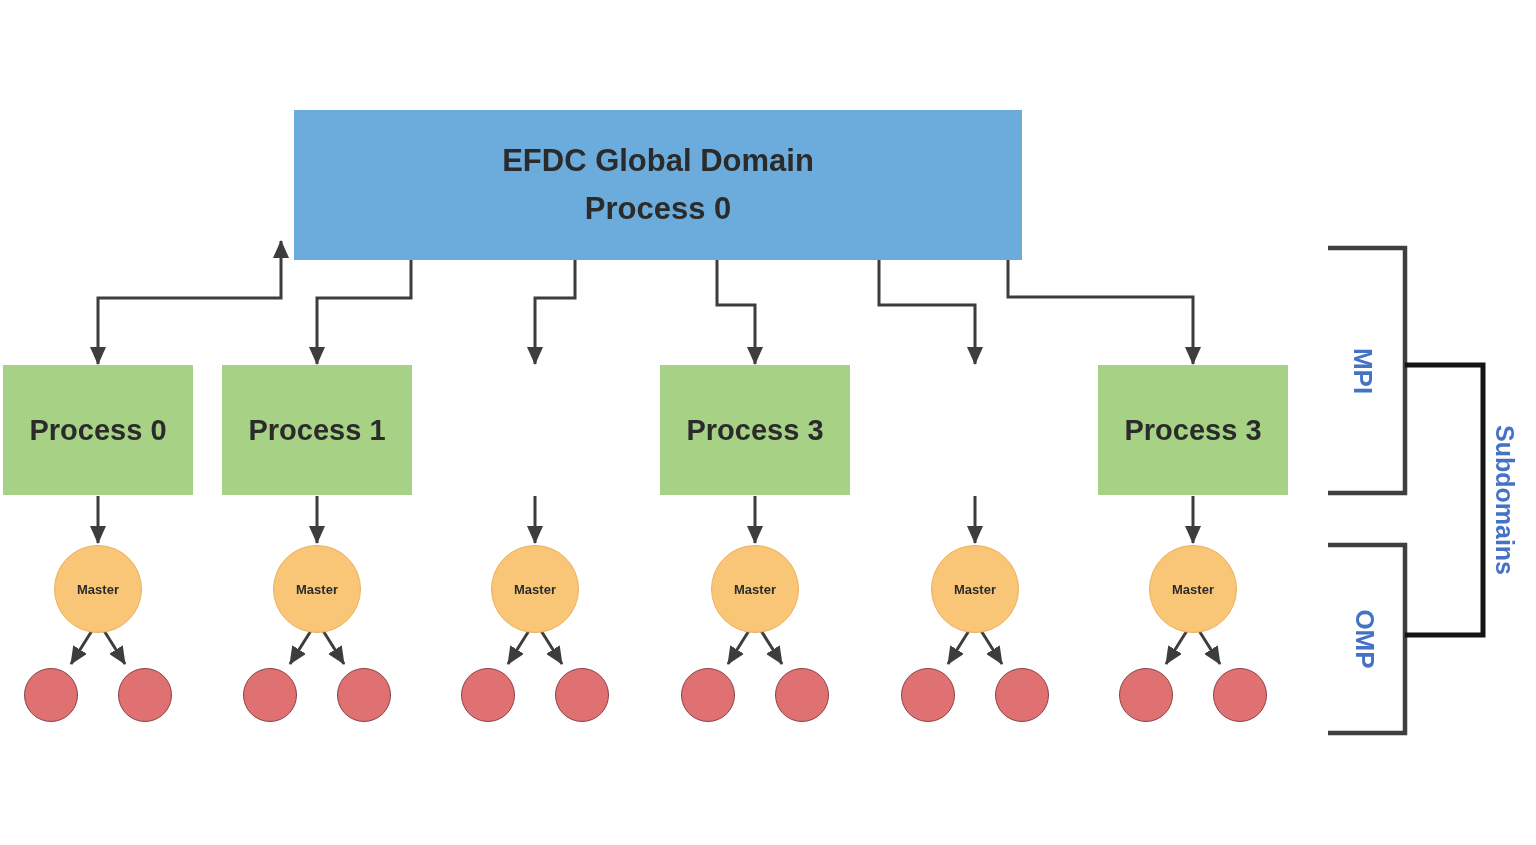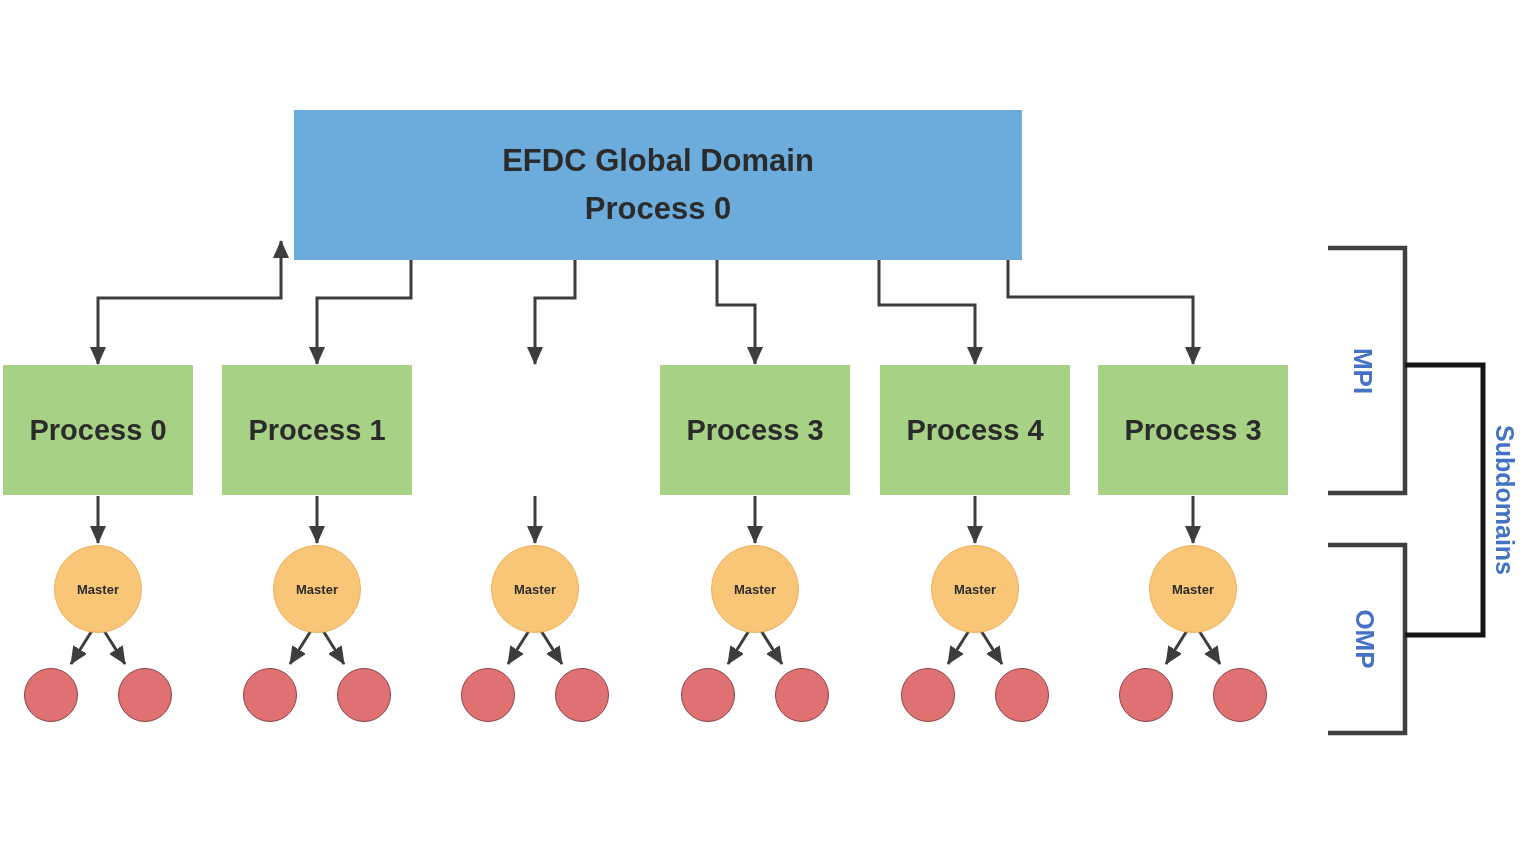--- a/index.html
+++ b/index.html
@@ -100,23 +100,20 @@
 
   <div class="node pbox" style="left:3px">
       <span>Process 0</span>
     </div>
   <div class="node pbox" style="left:222px">
       <span>Process 1</span>
     </div>
   <div class="node pbox" style="left:660px">
       <span>Process 3</span>
     </div>
-  <div class="node pbox" style="left:880px">
-      <span>Process 4</span>
-    </div>
   <div class="node pbox" style="left:1098px">
       <span>Process 3</span>
     </div>
 
   <div class="node master" style="left:54px">
       <span>Master</span>
     </div>
   <div class="node master" style="left:273px">
       <span>Master</span>
     </div>

